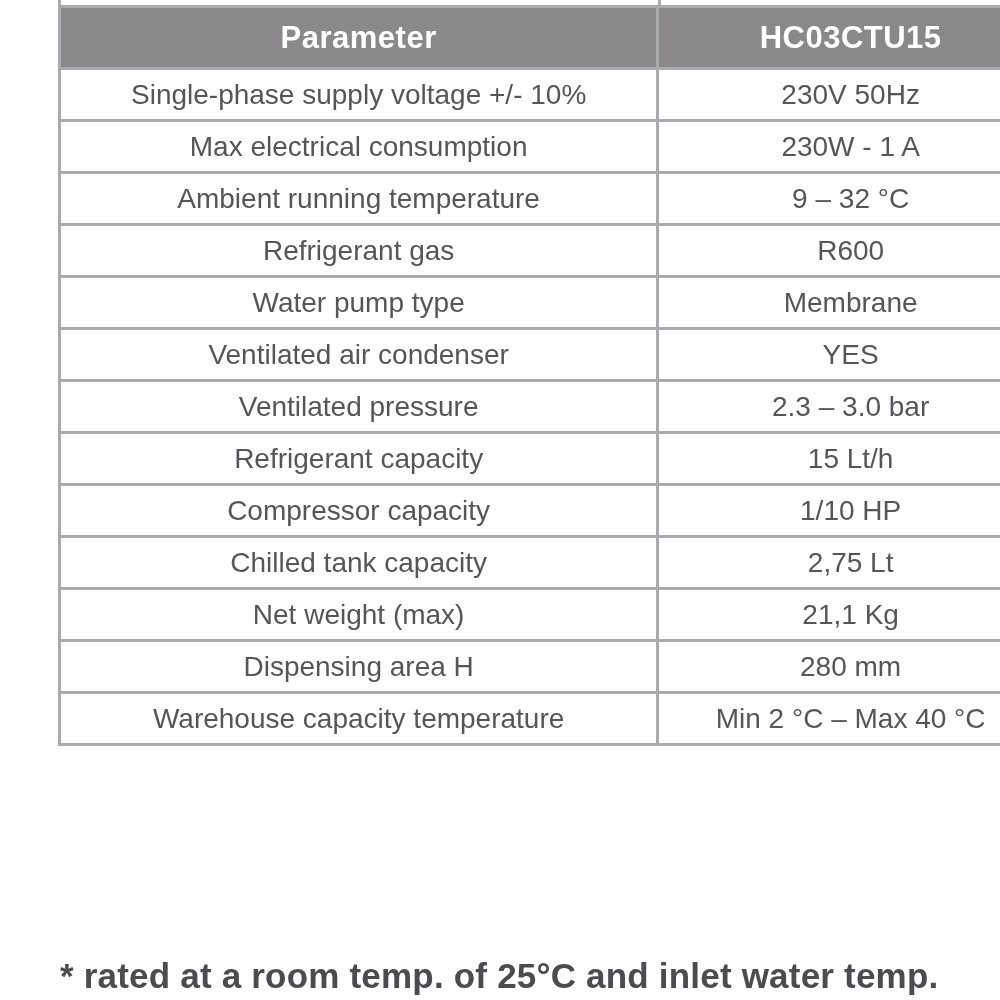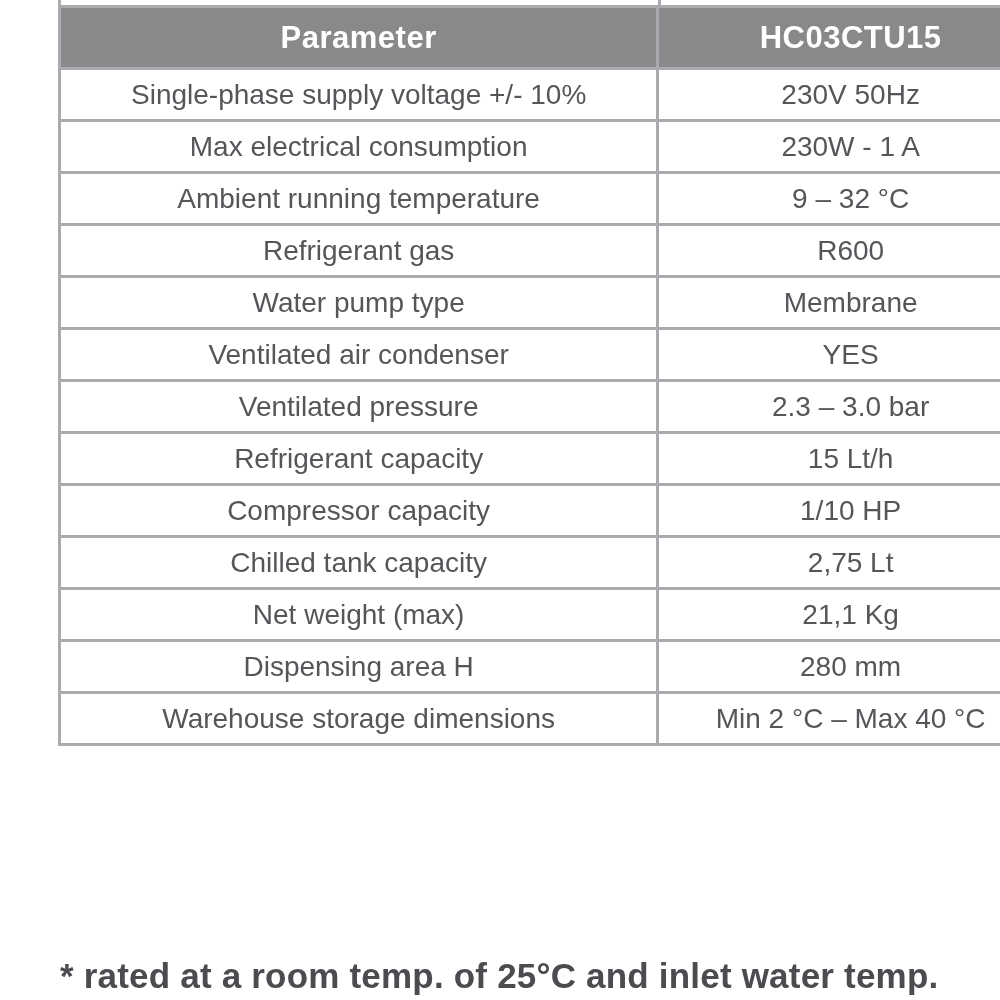--- a/index.html
+++ b/index.html
@@ -156,20 +156,20 @@
   </tr>
 
 
   <tr>
     <td>Dispensing area H</td>
     <td>280 mm</td>
   </tr>
 
 
   <tr>
-    <td>Warehouse storage dimensions</td>
+    <td>Warehouse capacity temperature</td>
     <td>Min 2 °C – Max 40 °C</td>
   </tr>
 </tbody>
   </table>
 </div>
 
 <div class="footnote">* rated at a room temp. of 25°C and inlet water temp. of 20°C</div>
 
 </body></html>

